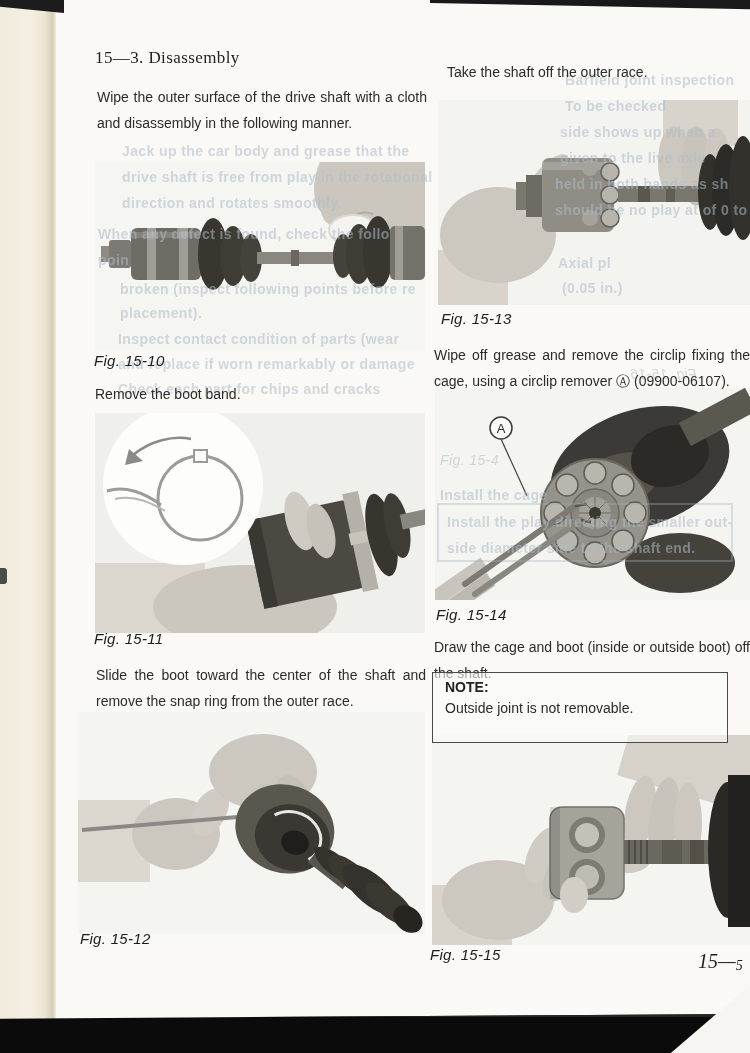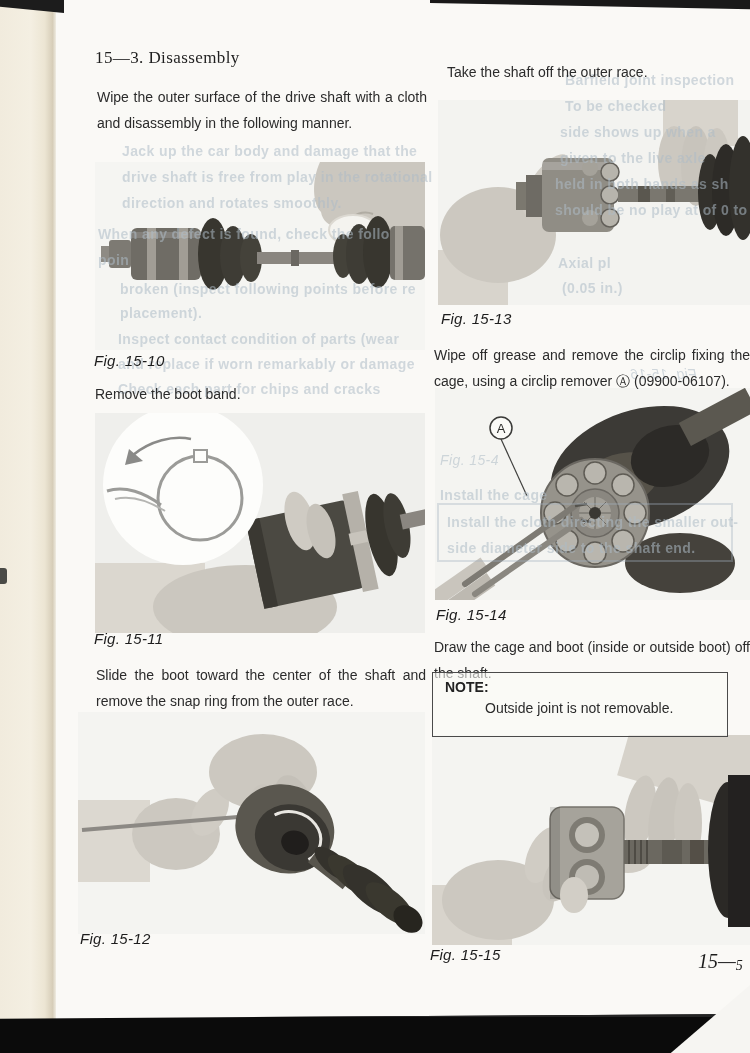--- a/index.html
+++ b/index.html
@@ -25,23 +25,23 @@
   .photo{position:absolute;z-index:2;overflow:hidden;background:#f1f1ee;}
   .photo svg{display:block;}
 
   
   .print{position:absolute;z-index:4;color:#2b2b2b;}
   .heading{font-family:"Liberation Serif",serif;font-size:17px;letter-spacing:.4px;color:#1f1f1f;}
   .para{font-size:14px;line-height:26px;text-align:justify;}
   .caption{font-style:italic;font-size:15px;color:#1d1d1d;letter-spacing:.3px;}
   .single{font-size:14px;}
   .notebox{position:absolute;z-index:4;border:1.5px solid #4a4a4a;background:rgba(250,250,247,.6);
-    padding:3px 12px 18px 12px;}
+    padding:3px 12px 24px 12px;}
   .notebox .nb-title{font-weight:bold;font-size:14px;line-height:22px;color:#222;}
-  .notebox .nb-body{font-size:14px;line-height:20px;color:#2b2b2b;margin-left:40px;}
+  .notebox .nb-body{font-size:14px;line-height:20px;color:#2b2b2b;}
   .pagenum{font-family:"Liberation Serif",serif;color:#1c1c1c;font-style:italic;}
   .pagenum .big{font-size:20px;}
   .pagenum .small{font-size:14px;vertical-align:-2px;}
 
   
   .ghost{position:absolute;z-index:3;font-size:14px;font-weight:bold;color:#aebcc7;opacity:.55;
     white-space:nowrap;letter-spacing:.4px;}
   .ghost.it{font-style:italic;font-weight:normal;}
   .ghost.mir{transform:scaleX(-1);}
   .ghostbox{position:absolute;z-index:3;border:2px solid rgba(160,176,190,.35);}
@@ -51,21 +51,21 @@
 
 <div id="scan">
 
   <div class="margin-left"></div>
   <div class="edge-notch"></div>
   <div class="strip-top-left"></div>
   <div class="strip-top-right"></div>
   <div class="strip-bottom"></div>
   <div class="corner-curl"></div>
 
-  <div class="ghost" style="left:122px;top:143px">Jack up the car body and damage that the</div>
+  <div class="ghost" style="left:122px;top:143px">Jack up the car body and grease that the</div>
   <div class="ghost" style="left:122px;top:169px">drive shaft is free from play in the rotational</div>
   <div class="ghost" style="left:98px;top:226px">When any defect is found, check the follo</div>
   <div class="ghost" style="left:122px;top:195px">direction and rotates smoothly.</div>
   <div class="ghost" style="left:98px;top:252px">poin</div>
   <div class="ghost" style="left:120px;top:281px">broken (inspect following points before re</div>
   <div class="ghost" style="left:120px;top:305px">placement).</div>
   <div class="ghost" style="left:118px;top:331px">Inspect contact condition of parts (wear</div>
   <div class="ghost" style="left:118px;top:356px">and replace if worn remarkably or damage</div>
   <div class="ghost" style="left:118px;top:381px">Check each part for chips and cracks</div>
 
@@ -73,21 +73,21 @@
   <div class="ghost" style="left:565px;top:98px">To be checked</div>
   <div class="ghost" style="left:560px;top:124px">side shows up when a</div>
   <div class="ghost" style="left:560px;top:150px">given to the live axle</div>
   <div class="ghost" style="left:555px;top:176px">held in both hands as sh</div>
   <div class="ghost" style="left:555px;top:202px">should be no play at        of 0 to 1.5</div>
   <div class="ghost" style="left:558px;top:255px">Axial pl</div>
   <div class="ghost" style="left:562px;top:280px">(0.05 in.)</div>
 
   <div class="ghost it" style="left:440px;top:452px">Fig. 15-4</div>
   <div class="ghost" style="left:440px;top:487px">Install the cage</div>
-  <div class="ghost" style="left:447px;top:514px">Install the cloth directing the smaller out-</div>
+  <div class="ghost" style="left:447px;top:514px">Install the play directing the smaller out-</div>
   <div class="ghost" style="left:447px;top:540px">side diameter side to the shaft end.</div>
   <div class="ghost it mir" style="left:630px;top:366px">Fig. 15-16</div>
   <div class="ghostbox" style="left:437px;top:503px;width:292px;height:55px"></div>
 
   <div class="photo" style="left:95px;top:162px;width:330px;height:188px;background:#f5f5f2">
     <svg width="330" height="188" viewBox="0 0 330 188">
       <path d="M225,0 L330,0 L330,72 C310,82 300,76 288,66 C278,76 262,74 252,62 C240,68 228,62 226,50 C218,42 216,20 225,0 Z" fill="#cbc7bf"></path>
       <path d="M252,62 C258,52 268,48 278,52" fill="none" stroke="#b0aca3" stroke-width="2"></path>
       <ellipse cx="258" cy="68" rx="24" ry="15" fill="#f4f3ef" stroke="#dcd9d2" stroke-width="2"></ellipse>
       <rect x="6" y="84" width="10" height="16" fill="#8e8b84"></rect>

